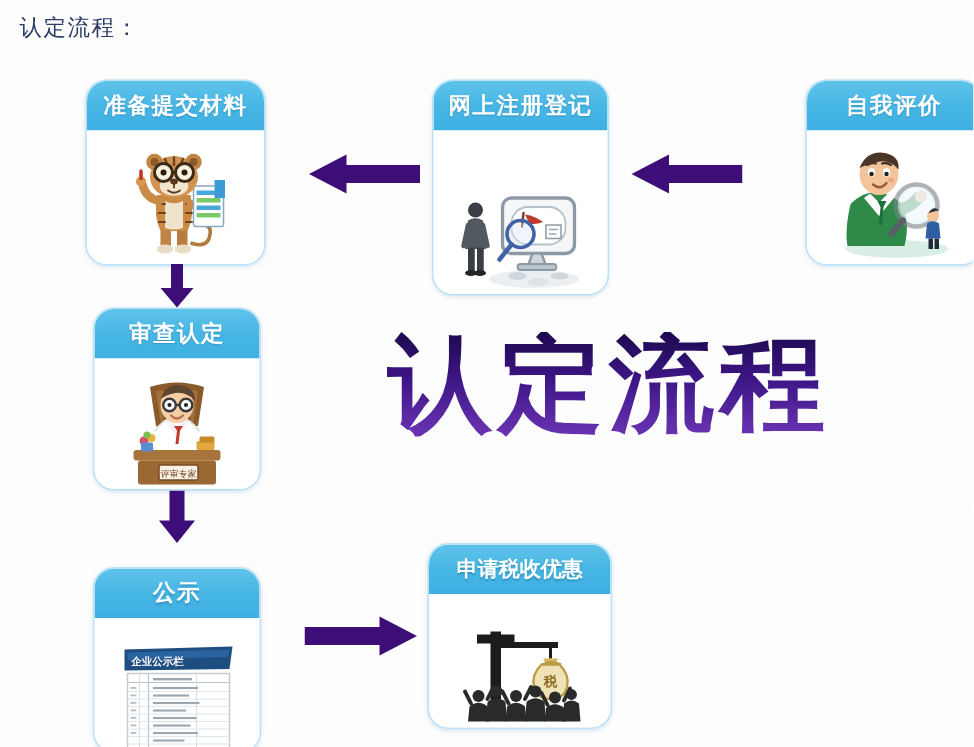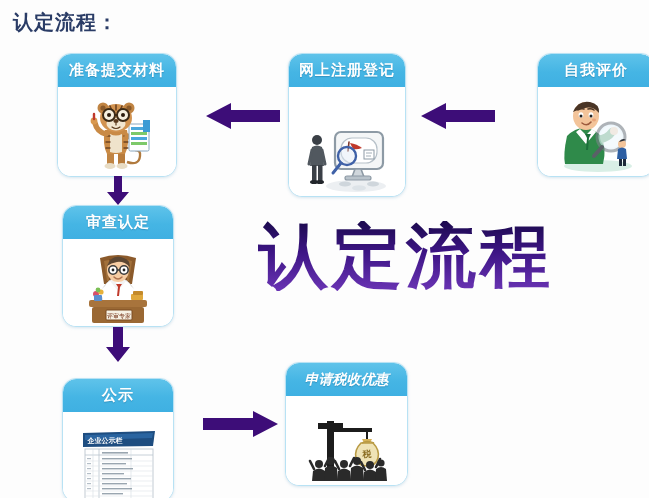--- a/index.html
+++ b/index.html
@@ -17,22 +17,22 @@
     height: 498px;
     background: #fdfdfd;
     overflow: hidden;
   }
 
   
   .page-title {
     position: absolute;
     left: 13px;
     top: 9px;
-    font-size: 20px;
-    font-weight: bold;
+    font-size: 15px;
+    font-weight: normal;
     color: #2a3c66;
     letter-spacing: 1px;
     white-space: nowrap;
   }
 
   
   .big-word {
     position: absolute;
     left: 258px;
     top: 221px;
@@ -73,21 +73,21 @@
     justify-content: center;
   }
   .card-head span {
     color: #ffffff;
     font-weight: bold;
     font-size: 15px;
     letter-spacing: 1px;
     text-shadow: 0 1px 1px rgba(20,90,130,.35);
     white-space: nowrap;
   }
-  .card-head.small span { font-size: 14px; letter-spacing: 0px; font-style: italic; }
+  .card-head.small span { font-size: 14px; letter-spacing: 0px; }
   .card-body {
     position: absolute;
     left: 0; right: 0;
     top: 33px; bottom: 0;
     display: flex;
     align-items: flex-end;
     justify-content: center;
     background: #ffffff;
   }
   .art { display: block; }

